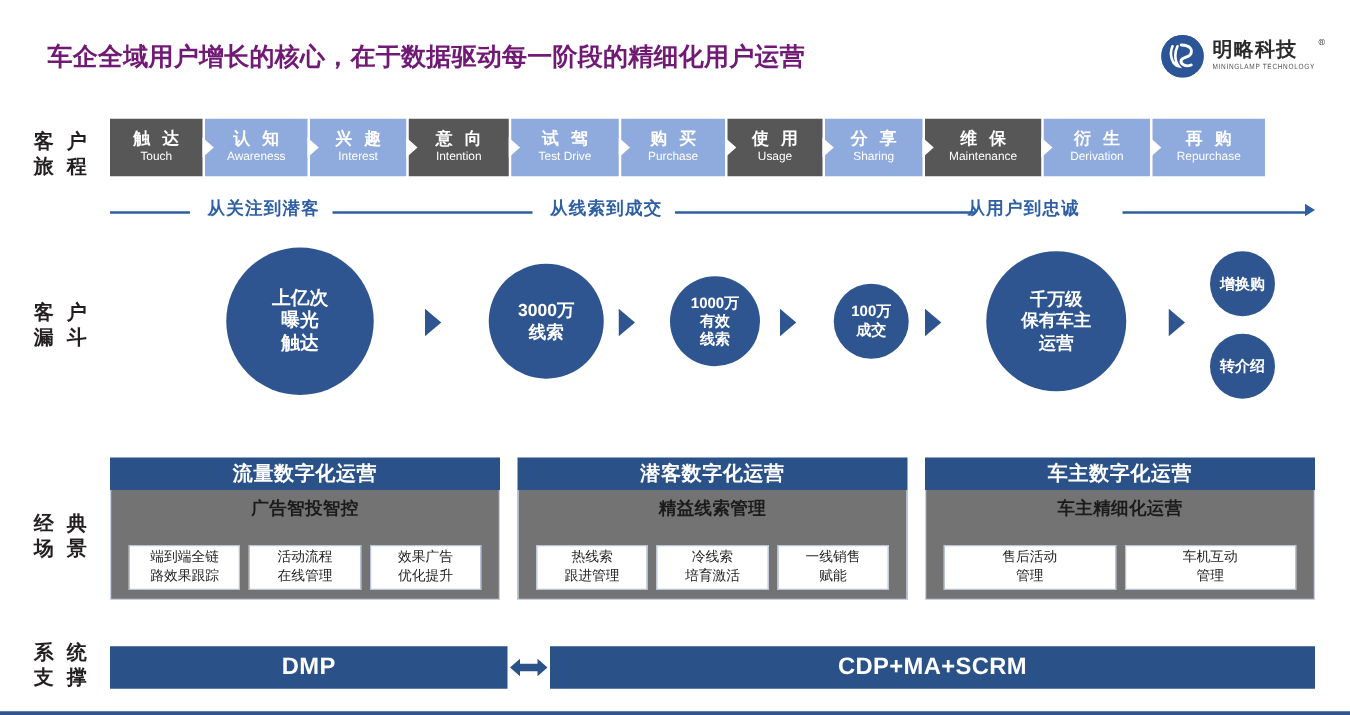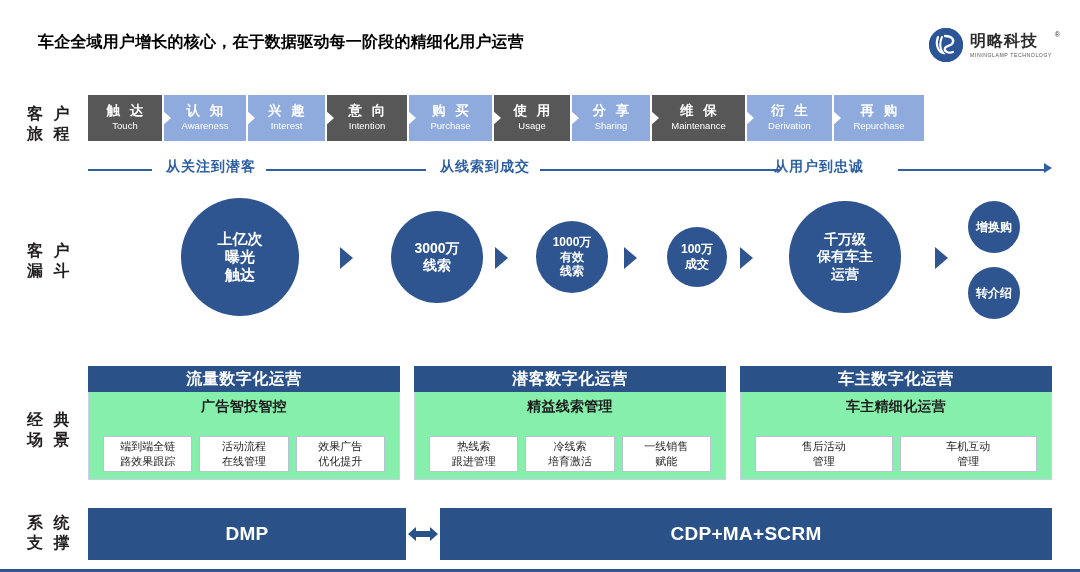--- a/index.html
+++ b/index.html
@@ -5,21 +5,21 @@
   html,body{margin:0;padding:0;}
   body{
     width:1080px;height:572px;background:#ffffff;
     font-family:"Liberation Sans","DejaVu Sans",sans-serif;
     position:relative;overflow:hidden;color:#1f1f1f;
   }
   
   .header{position:absolute;left:0;top:0;width:1080px;height:78px;}
   .title{
     position:absolute;left:38px;top:32px;
-    font-size:16px;font-weight:bold;letter-spacing:.2px;color:#000000;
+    font-size:20px;font-weight:bold;letter-spacing:.2px;color:#701a75;
     white-space:nowrap;
   }
   .logo{position:absolute;right:28px;top:28px;display:flex;align-items:center;gap:7px;}
   .logo-mark{width:34px;height:34px;border-radius:50%;background:#2b5596;position:relative;flex:0 0 auto;}
   .logo-mark svg{position:absolute;left:0;top:0;}
   .logo-txt{display:flex;flex-direction:column;line-height:1;justify-content:center;}
   .logo-cn{font-size:16px;font-weight:bold;color:#2b2b2b;letter-spacing:1px;position:relative;}
   .logo-cn sup{font-size:7px;position:absolute;top:-2px;right:-9px;font-weight:normal;}
   .logo-en{font-size:5.2px;color:#555;letter-spacing:.55px;margin-top:3px;transform:scaleY(1.15);transform-origin:left top;}
 
@@ -79,35 +79,35 @@
   }
 
   
   .scenes{position:absolute;left:88px;top:366px;width:964px;height:114px;display:flex;gap:14px;}
   .scene{flex:1;display:flex;flex-direction:column;}
   .sc-head{
     height:28px;background:#2a5289;color:#fff;font-size:16px;font-weight:bold;
     display:flex;align-items:center;justify-content:center;letter-spacing:.5px;
   }
   .sc-body{
-    flex:1;background:#86efac;border:1px solid #c7d0e4;border-top:none;
+    flex:1;background:#737373;border:1px solid #c7d0e4;border-top:none;
     display:flex;flex-direction:column;align-items:center;padding-top:6px;
   }
   .sc-sub{font-size:14px;font-weight:bold;color:#1b1b1b;letter-spacing:.3px;}
   .sc-cards{display:flex;gap:7px;margin-top:20px;width:100%;padding:0 14px 7px;box-sizing:border-box;}
   .sc-card{
     flex:1;background:#ffffff;border:1px solid #b9c3d8;height:36px;
     display:flex;align-items:center;justify-content:center;text-align:center;
     font-size:11px;color:#1f1f1f;line-height:1.35;padding:0 2px;box-sizing:border-box;
   }
 
   
   .system{position:absolute;left:88px;top:517px;width:964px;height:34px;display:flex;align-items:center;}
   .sys-bar{
-    height:52px;background:#2a5289;color:#fff;font-weight:bold;font-size:19px;
+    height:34px;background:#2a5289;color:#fff;font-weight:bold;font-size:19px;
     display:flex;align-items:center;justify-content:center;letter-spacing:.3px;
   }
   .sys-arrow{width:34px;display:flex;align-items:center;justify-content:center;color:#2a5289;}
 
   .hr-bottom{position:absolute;left:0;bottom:0;width:1080px;height:3px;background:#2e5590;}
 </style>
 </head>
 <body>
 
 <div class="header">
@@ -160,20 +160,25 @@
     <div class="j-cell j-blue" style="width: 77px;">
       <div class="j-cn">兴 趣</div>
       <div class="j-en">Interest</div>
       <div class="j-notch"></div>
     </div>
     <div class="j-cell j-dark" style="width: 80px;">
       <div class="j-cn">意 向</div>
       <div class="j-en">Intention</div>
       <div class="j-notch"></div>
     </div>
+    <div class="j-cell j-blue" style="width: 86px;">
+      <div class="j-cn">试 驾</div>
+      <div class="j-en">Test Drive</div>
+      <div class="j-notch"></div>
+    </div>
     <div class="j-cell j-blue" style="width: 83px;">
       <div class="j-cn">购 买</div>
       <div class="j-en">Purchase</div>
       <div class="j-notch"></div>
     </div>
     <div class="j-cell j-dark" style="width: 76px;">
       <div class="j-cn">使 用</div>
       <div class="j-en">Usage</div>
       <div class="j-notch"></div>
     </div>

